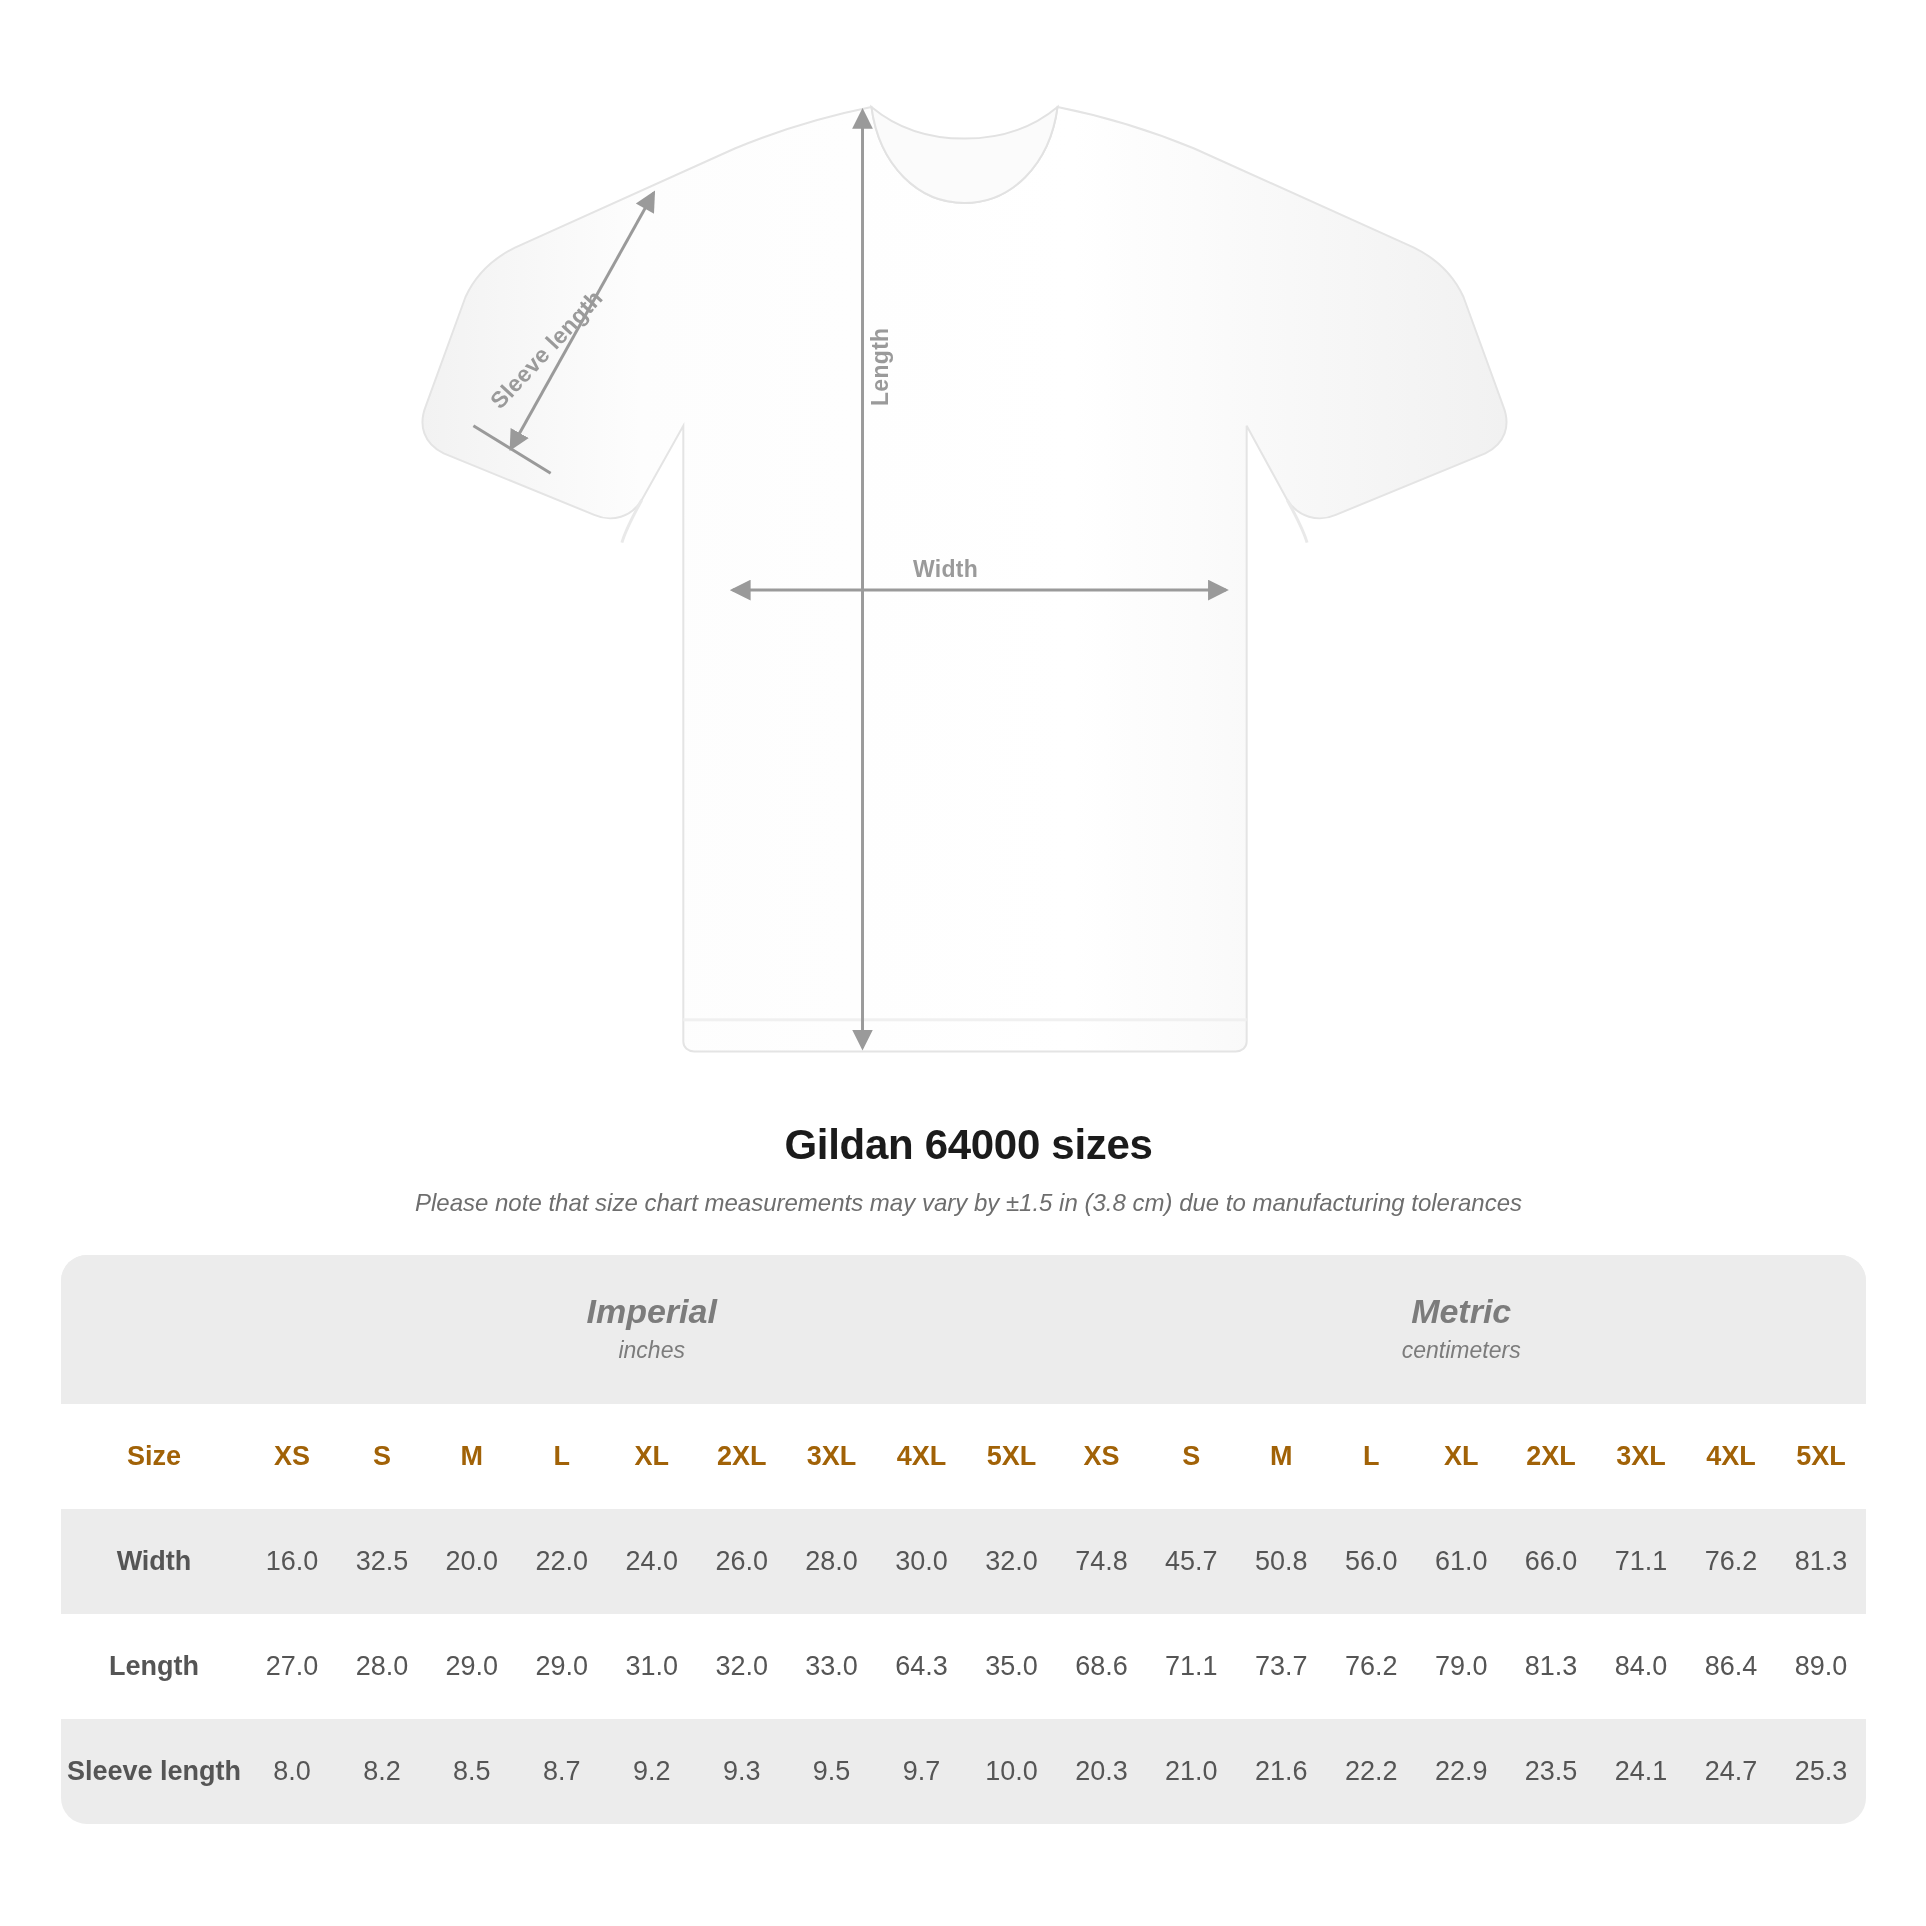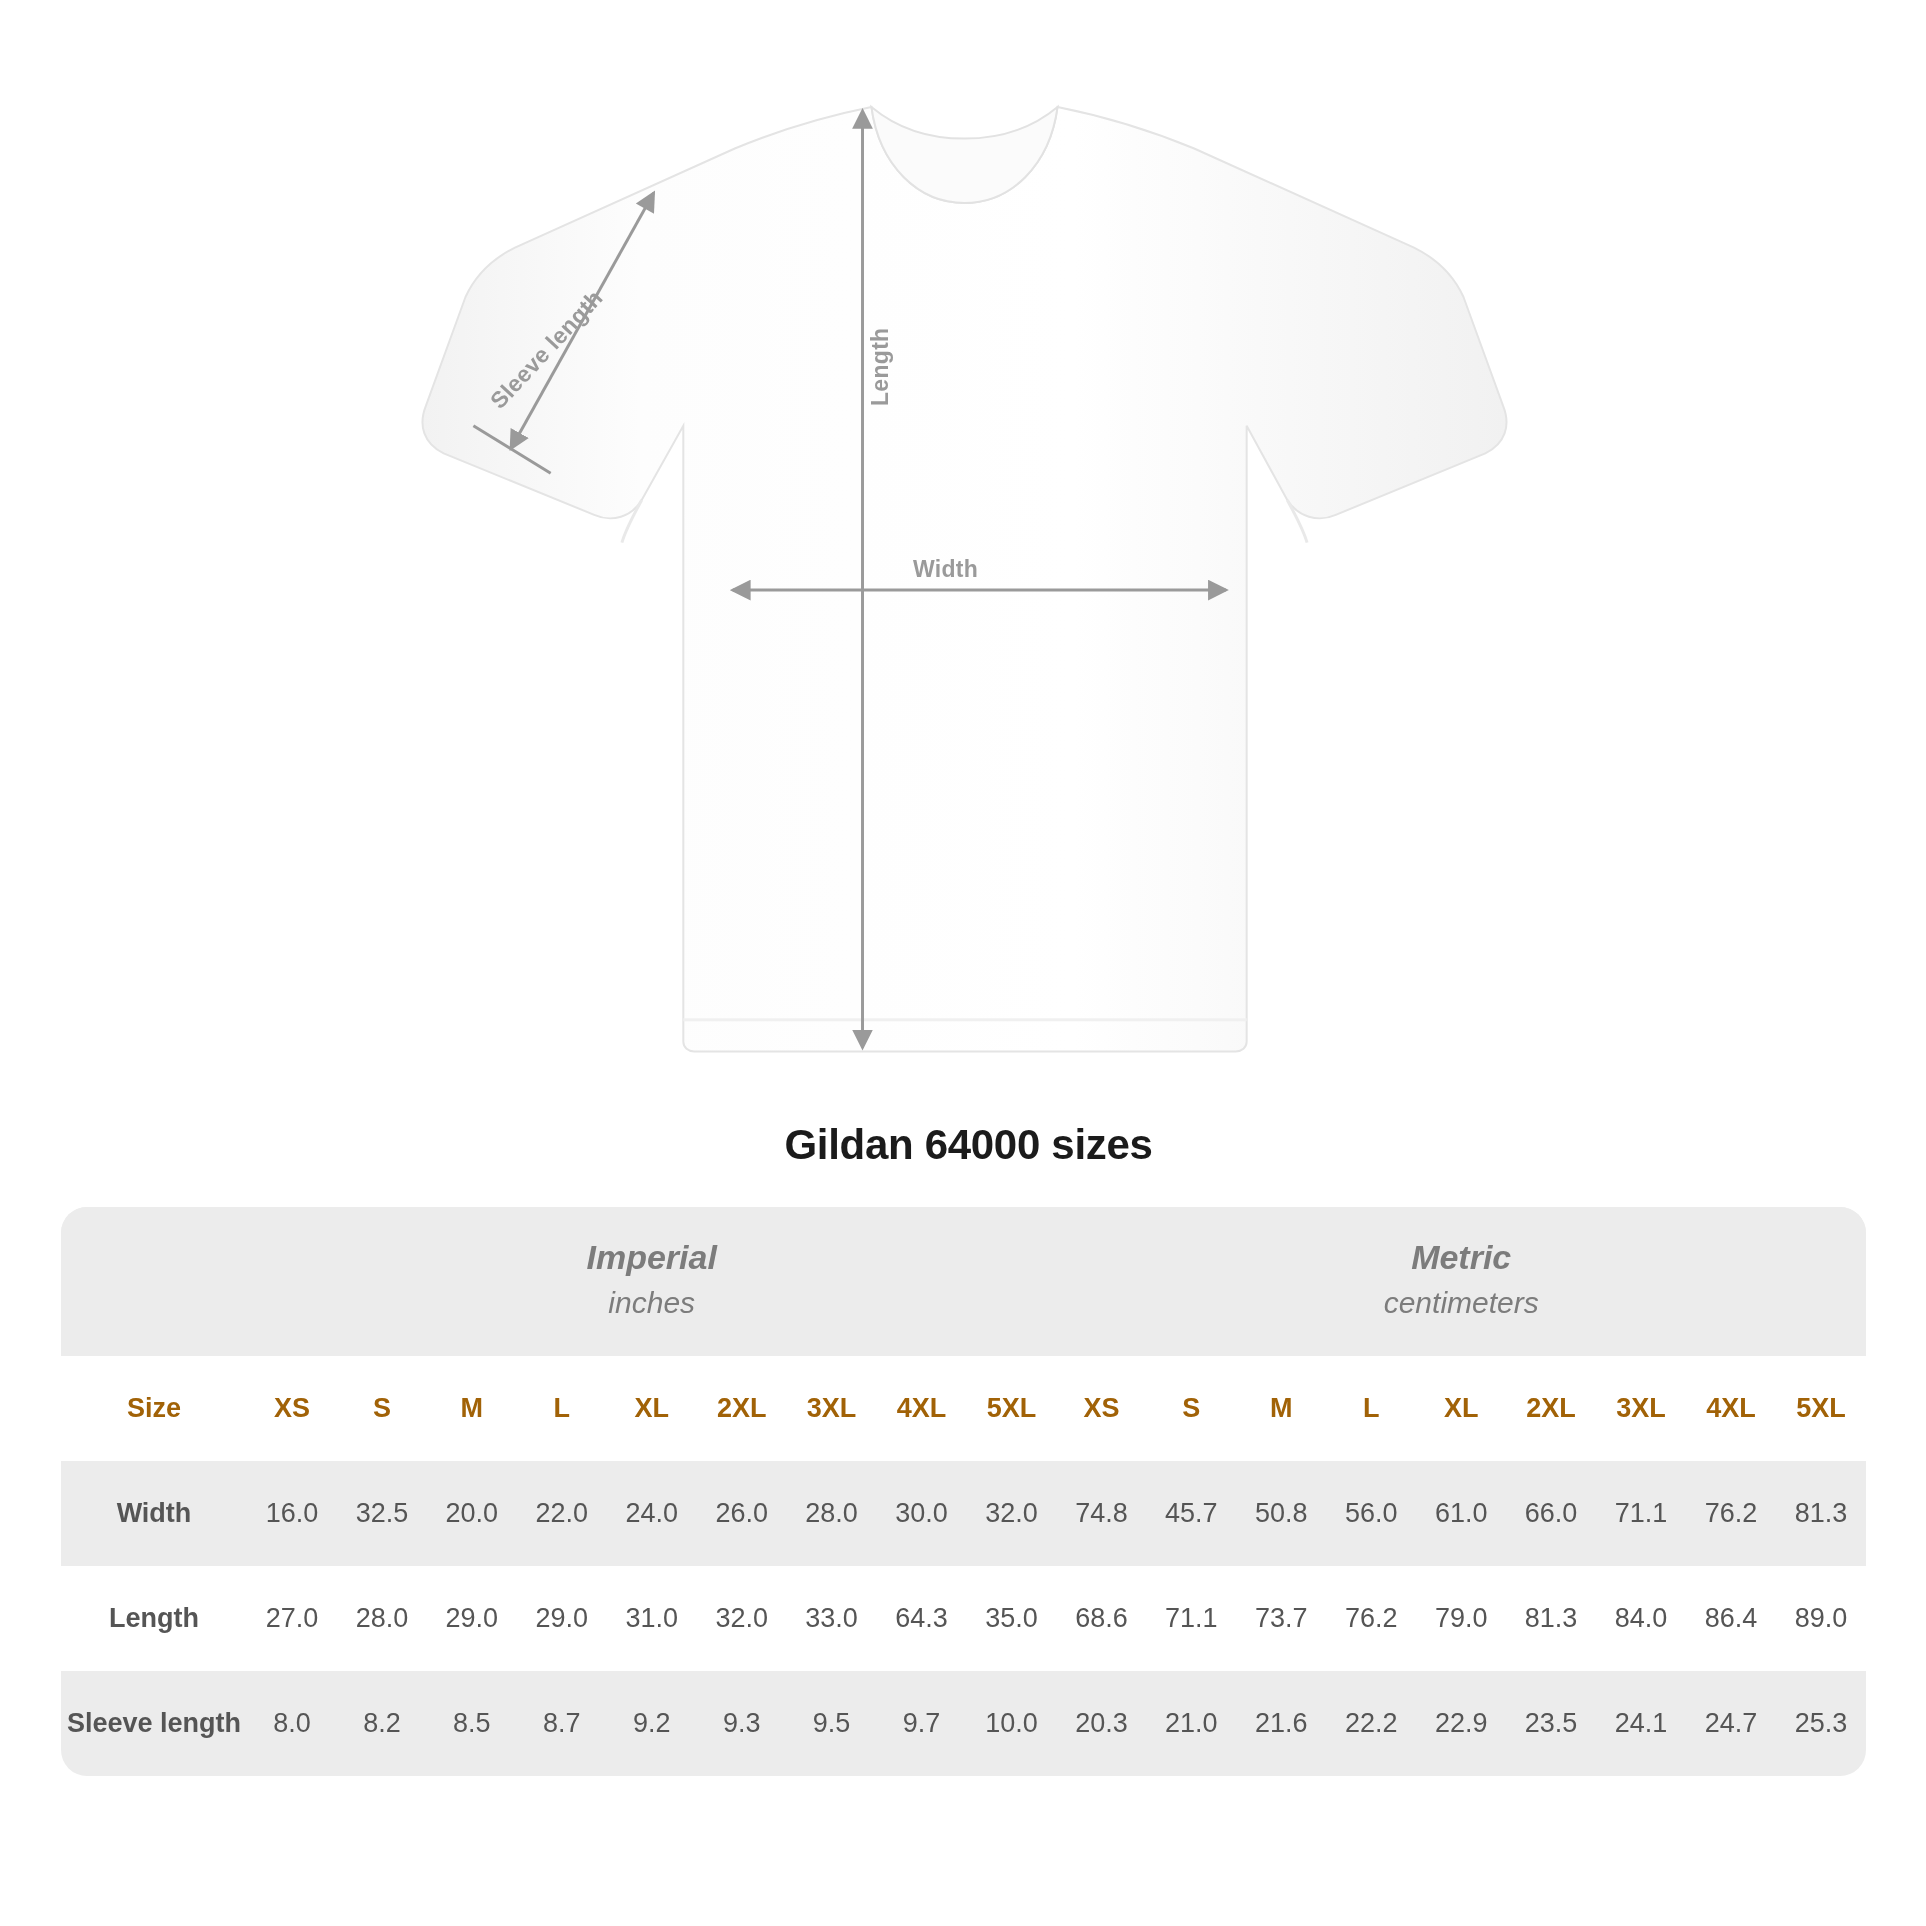--- a/index.html
+++ b/index.html
@@ -101,21 +101,21 @@
     background: #ececec;
   }
   .unit-name {
     font-size: 34px;
     font-style: italic;
     font-weight: bold;
     color: #7c7c7c;
     line-height: 1.25;
   }
   .unit-sub {
-    font-size: 30px;
+    font-size: 23px;
     font-style: italic;
     color: #7c7c7c;
     line-height: 1.6;
   }
   .head-row td {
     height: 103px;
     font-size: 27px;
     font-weight: bold;
     color: #a16207;
     background: #ffffff;
@@ -212,20 +212,21 @@
       </g>
     </svg>
 
     <div class="dim-label label-width">Width</div>
     <div class="dim-label label-length">Length</div>
     <div class="dim-label label-sleeve">Sleeve length</div>
   </div>
 
   <div class="title-block">
     <div class="chart-title">Gildan 64000 sizes</div>
+    <div class="chart-note">Please note that size chart measurements may vary by ±1.5 in (3.8 cm) due to manufacturing tolerances</div>
   </div>
 
   <div class="table-wrap">
     <table class="size-table">
       <tbody>
         <tr class="unit-head">
           <td class="col-first"></td>
           <td colspan="9">
             <div class="unit-name">Imperial</div>
             <div class="unit-sub">inches</div>

